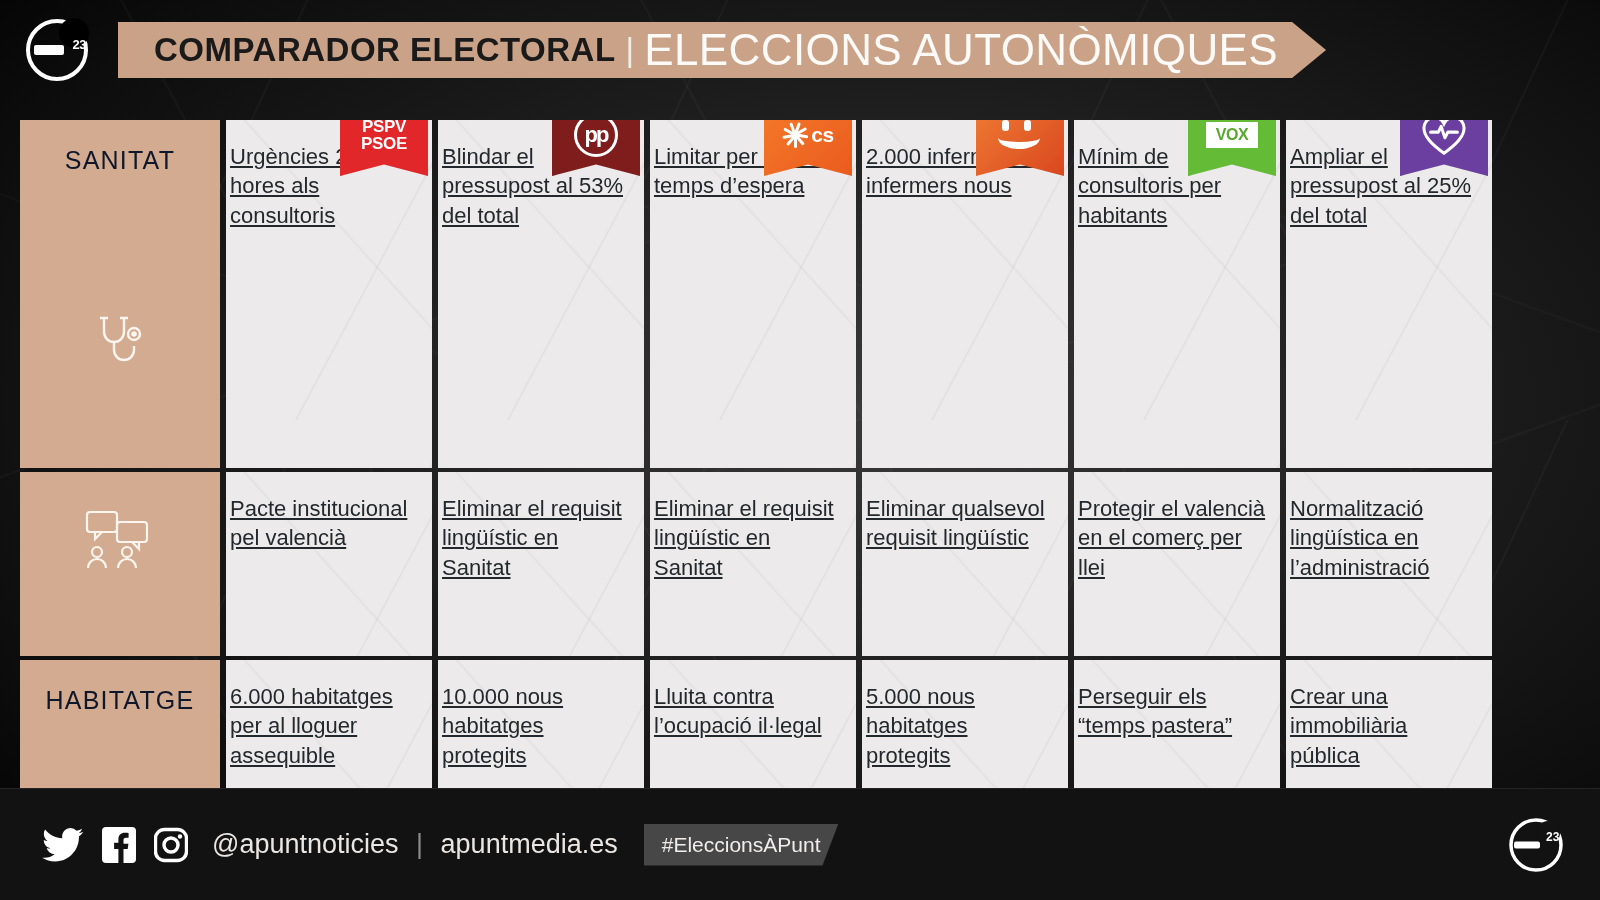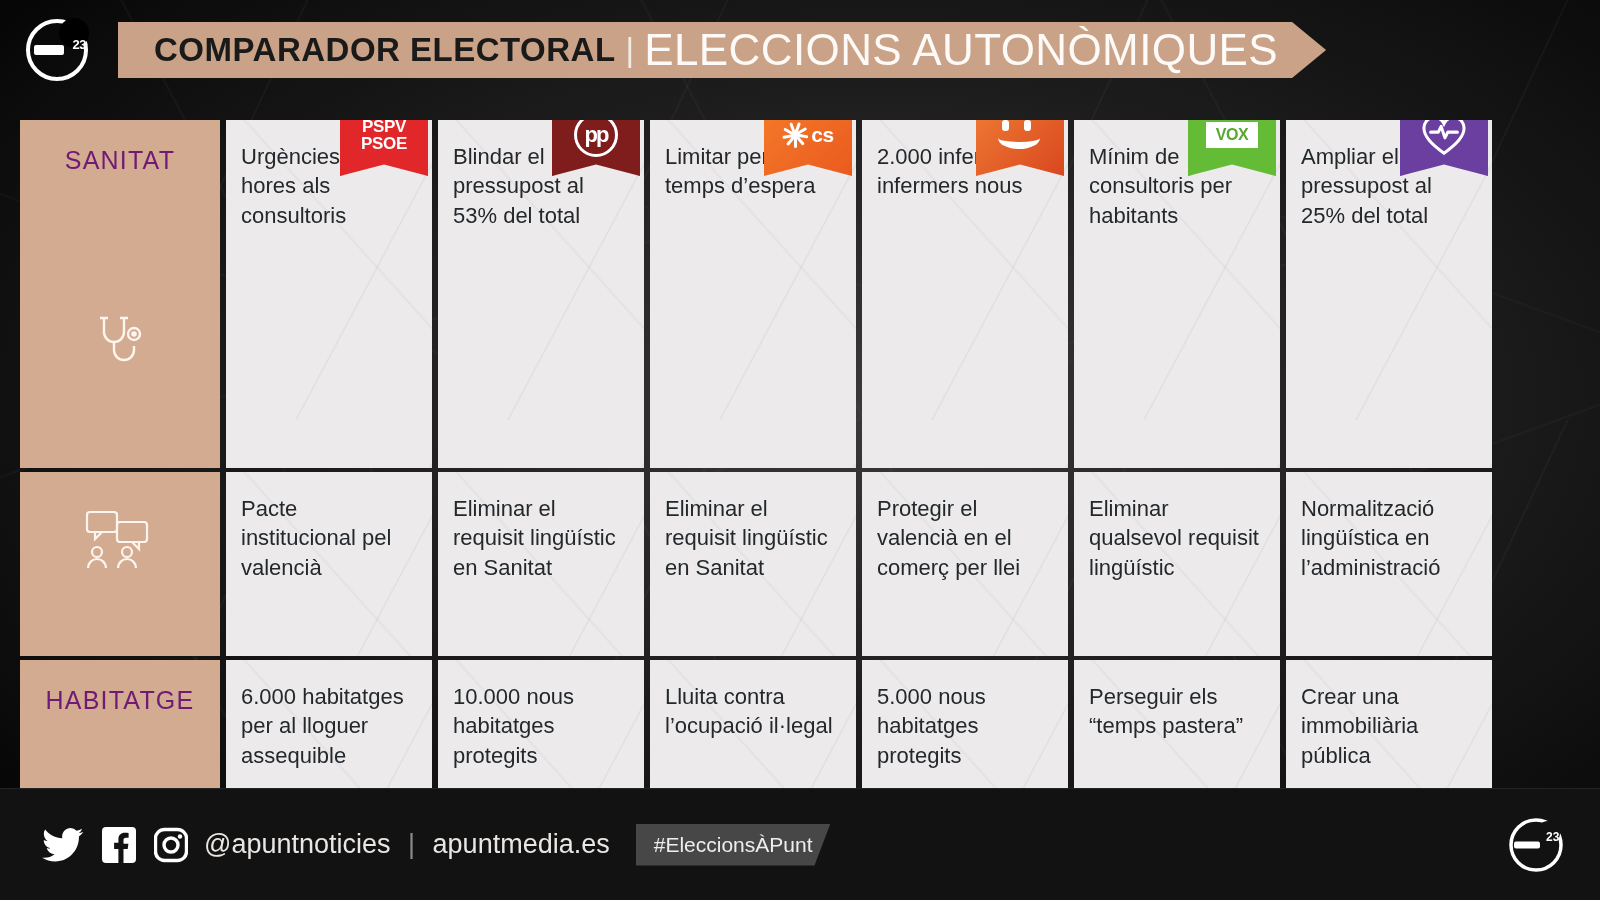--- a/index.html
+++ b/index.html
@@ -90,30 +90,31 @@
   .rowlabel {
     background: #d3ab90;
     position: relative;
     display: flex; flex-direction: column;
     align-items: center; justify-content: flex-start;
     padding-top: 26px;
     color: #fff;
   }
   .rowlabel .rl-text {
     font-size: 25px; letter-spacing: 1.2px; font-weight: 400;
-    color: #701a75;
+    color: #0f172a;
   }
   .rowlabel .rl-icon { margin-top: 10px; }
   .cell {
     background: #eceaea;
     position: relative;
-    padding: 22px 14px 14px 15px;
+    padding: 22px 14px 14px 4px;
     font-size: 22px; line-height: 1.33;
     color: #23282c;
     overflow: hidden;
+    text-decoration: underline;
   }
   .cell .celltex { position: relative; z-index: 2; }
   .cell::after {
     content: "";
     position: absolute; inset: 0;
     background-image:
       linear-gradient(118deg, transparent 49.6%, rgba(0,0,0,0.05) 49.9%, transparent 50.3%),
       linear-gradient(48deg, transparent 49.6%, rgba(0,0,0,0.04) 49.9%, transparent 50.3%);
     background-size: 300px 300px, 380px 380px;
     pointer-events: none;
@@ -182,21 +183,21 @@
 
   
   .footer {
     position: absolute; left: 0; bottom: 0; width: 1600px; height: 112px;
     background: #121212;
     display: flex; align-items: center;
     border-top: 1px solid #242424;
   }
   .soc { display: flex; align-items: center; gap: 18px; margin-left: 42px; }
   .handle {
-    margin-left: 16px; color: #e9e6e3; font-size: 27px;
+    margin-left: 24px; color: #e9e6e3; font-size: 27px;
   }
   .handle .bar { color: #8b8b8b; margin: 0 10px; }
   .hashtag {
     margin-left: 26px;
     background: #474747; color: #f0eeec;
     font-size: 21px; padding: 9px 18px;
     clip-path: polygon(0 0, 100% 0, calc(100% - 16px) 100%, 0 100%);
   }
   .foot-logo {
     position: absolute; right: 36px; top: 50%; transform: translateY(-50%);
@@ -324,24 +325,24 @@
     <div class="cell">
         <div class="celltex">Pacte institucional pel valencià</div>
       </div>
     <div class="cell">
         <div class="celltex">Eliminar el requisit lingüístic en Sanitat</div>
       </div>
     <div class="cell">
         <div class="celltex">Eliminar el requisit lingüístic en Sanitat</div>
       </div>
     <div class="cell">
+        <div class="celltex">Eliminar qualsevol requisit lingüístic</div>
+      </div>
+    <div class="cell">
         <div class="celltex">Protegir el valencià en el comerç per llei</div>
-      </div>
-    <div class="cell">
-        <div class="celltex">Eliminar qualsevol requisit lingüístic</div>
       </div>
     <div class="cell">
         <div class="celltex">Normalització lingüística en l’administració</div>
       </div>
 
     <div class="rowlabel row-h3">
       <div class="rl-text">HABITATGE</div>
 
     </div>
     <div class="cell">

